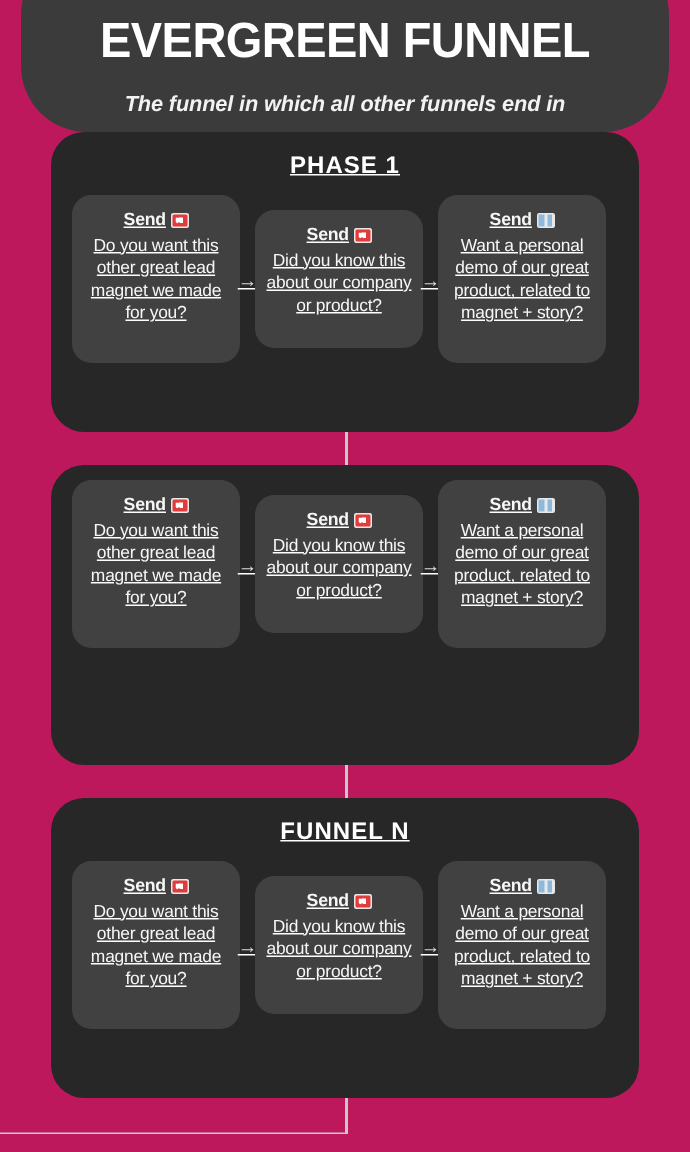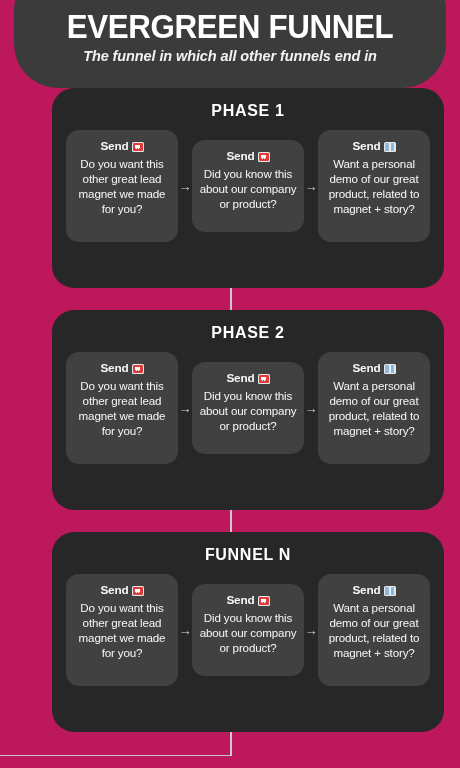--- a/index.html
+++ b/index.html
@@ -38,54 +38,55 @@
   .title {
     font-size: 33px;
     font-weight: bold;
     letter-spacing: -0.4px;
     line-height: 1.05;
     color: #ffffff;
     white-space: nowrap;
     transform: scaleX(0.95);
   }
   .subtitle {
-    margin-top: 3px;
+    margin-top: 17px;
     font-size: 14.5px;
     font-style: italic;
     font-weight: bold;
     color: #f2f2f2;
     letter-spacing: -0.1px;
   }
 
   
   .phase {
     position: absolute;
-    left: 52px;
+    left: 34px;
     width: 392px;
     background: #272727;
     border-radius: 22px;
     box-sizing: border-box;
+    text-decoration: underline;
   }
   .phase-1 { top: 88px;  height: 200px; }
   .phase-2 { top: 310px; height: 200px; }
   .phase-n { top: 532px; height: 200px; }
 
   .phase-title {
     text-align: center;
     font-size: 16px;
     font-weight: bold;
     letter-spacing: 0.7px;
     padding-top: 14px;
     color: #ffffff;
   }
 
   .cards-row {
     display: flex;
     align-items: center;
-    justify-content: space-between;
+    justify-content: flex-start;
     padding: 10px 14px 0 14px;
     box-sizing: border-box;
   }
 
   .card {
     background: #414141;
     border-radius: 13px;
     box-sizing: border-box;
     padding: 9px 7px 10px 7px;
     text-align: center;
@@ -227,21 +228,20 @@
           <span>Send</span><span class="ico ico-ticket"></span>
         </div>
         <div>Want a personal demo of our great product, related to magnet + story?</div>
       </div>
     </div>
   </div>
 
   <div class="v-connector vc-1"></div>
 
   <div class="phase phase-2">
-    <div class="phase-title">PHASE 2</div>
     <div class="cards-row">
       <div class="card card-a">
         <div class="card-head">
           <span>Send</span><span class="ico ico-loveletter"></span>
         </div>
         <div>Do you want this other great lead magnet we made for you?</div>
       </div>
       <div class="arrow">→</div>
       <div class="card card-b">
         <div class="card-head">

